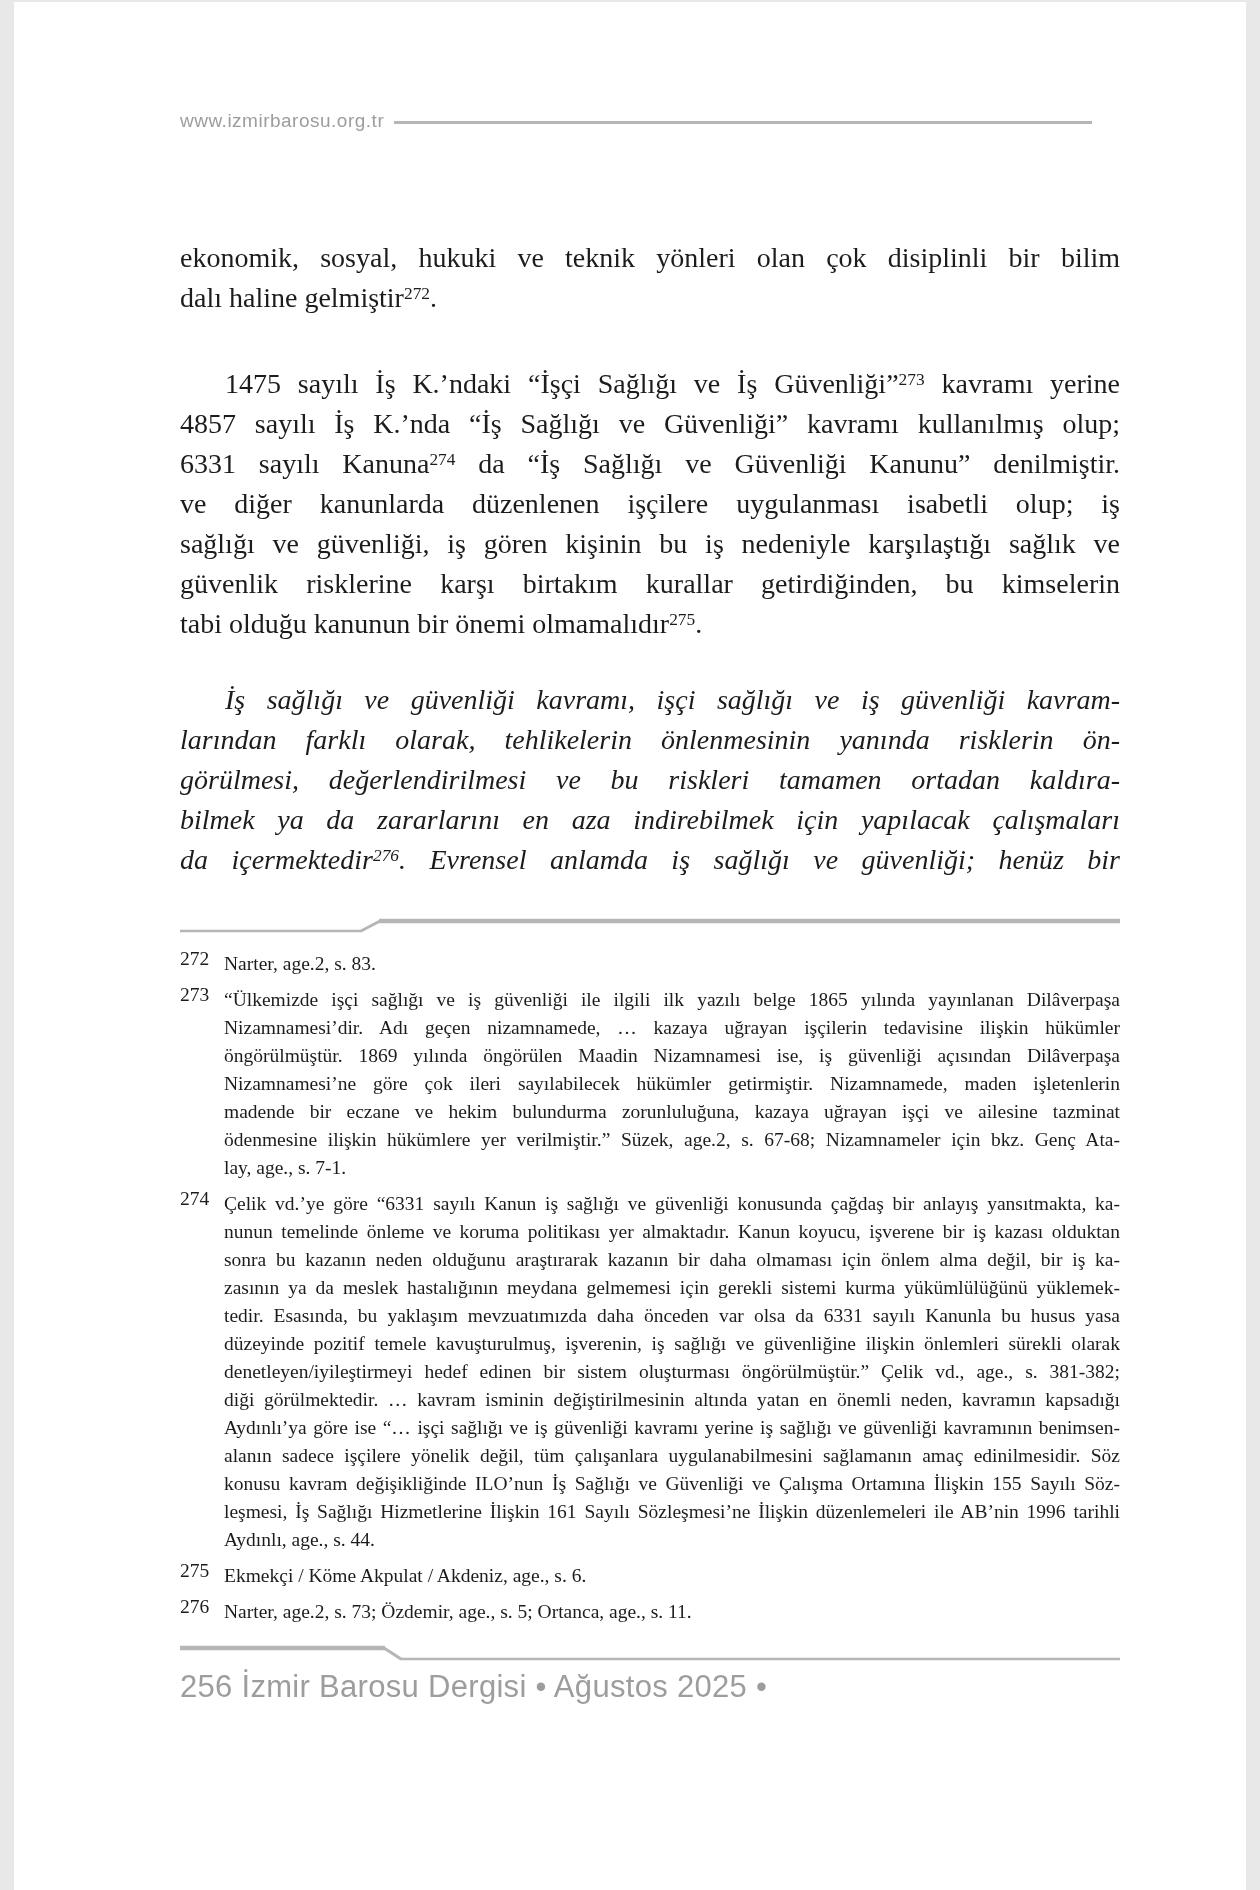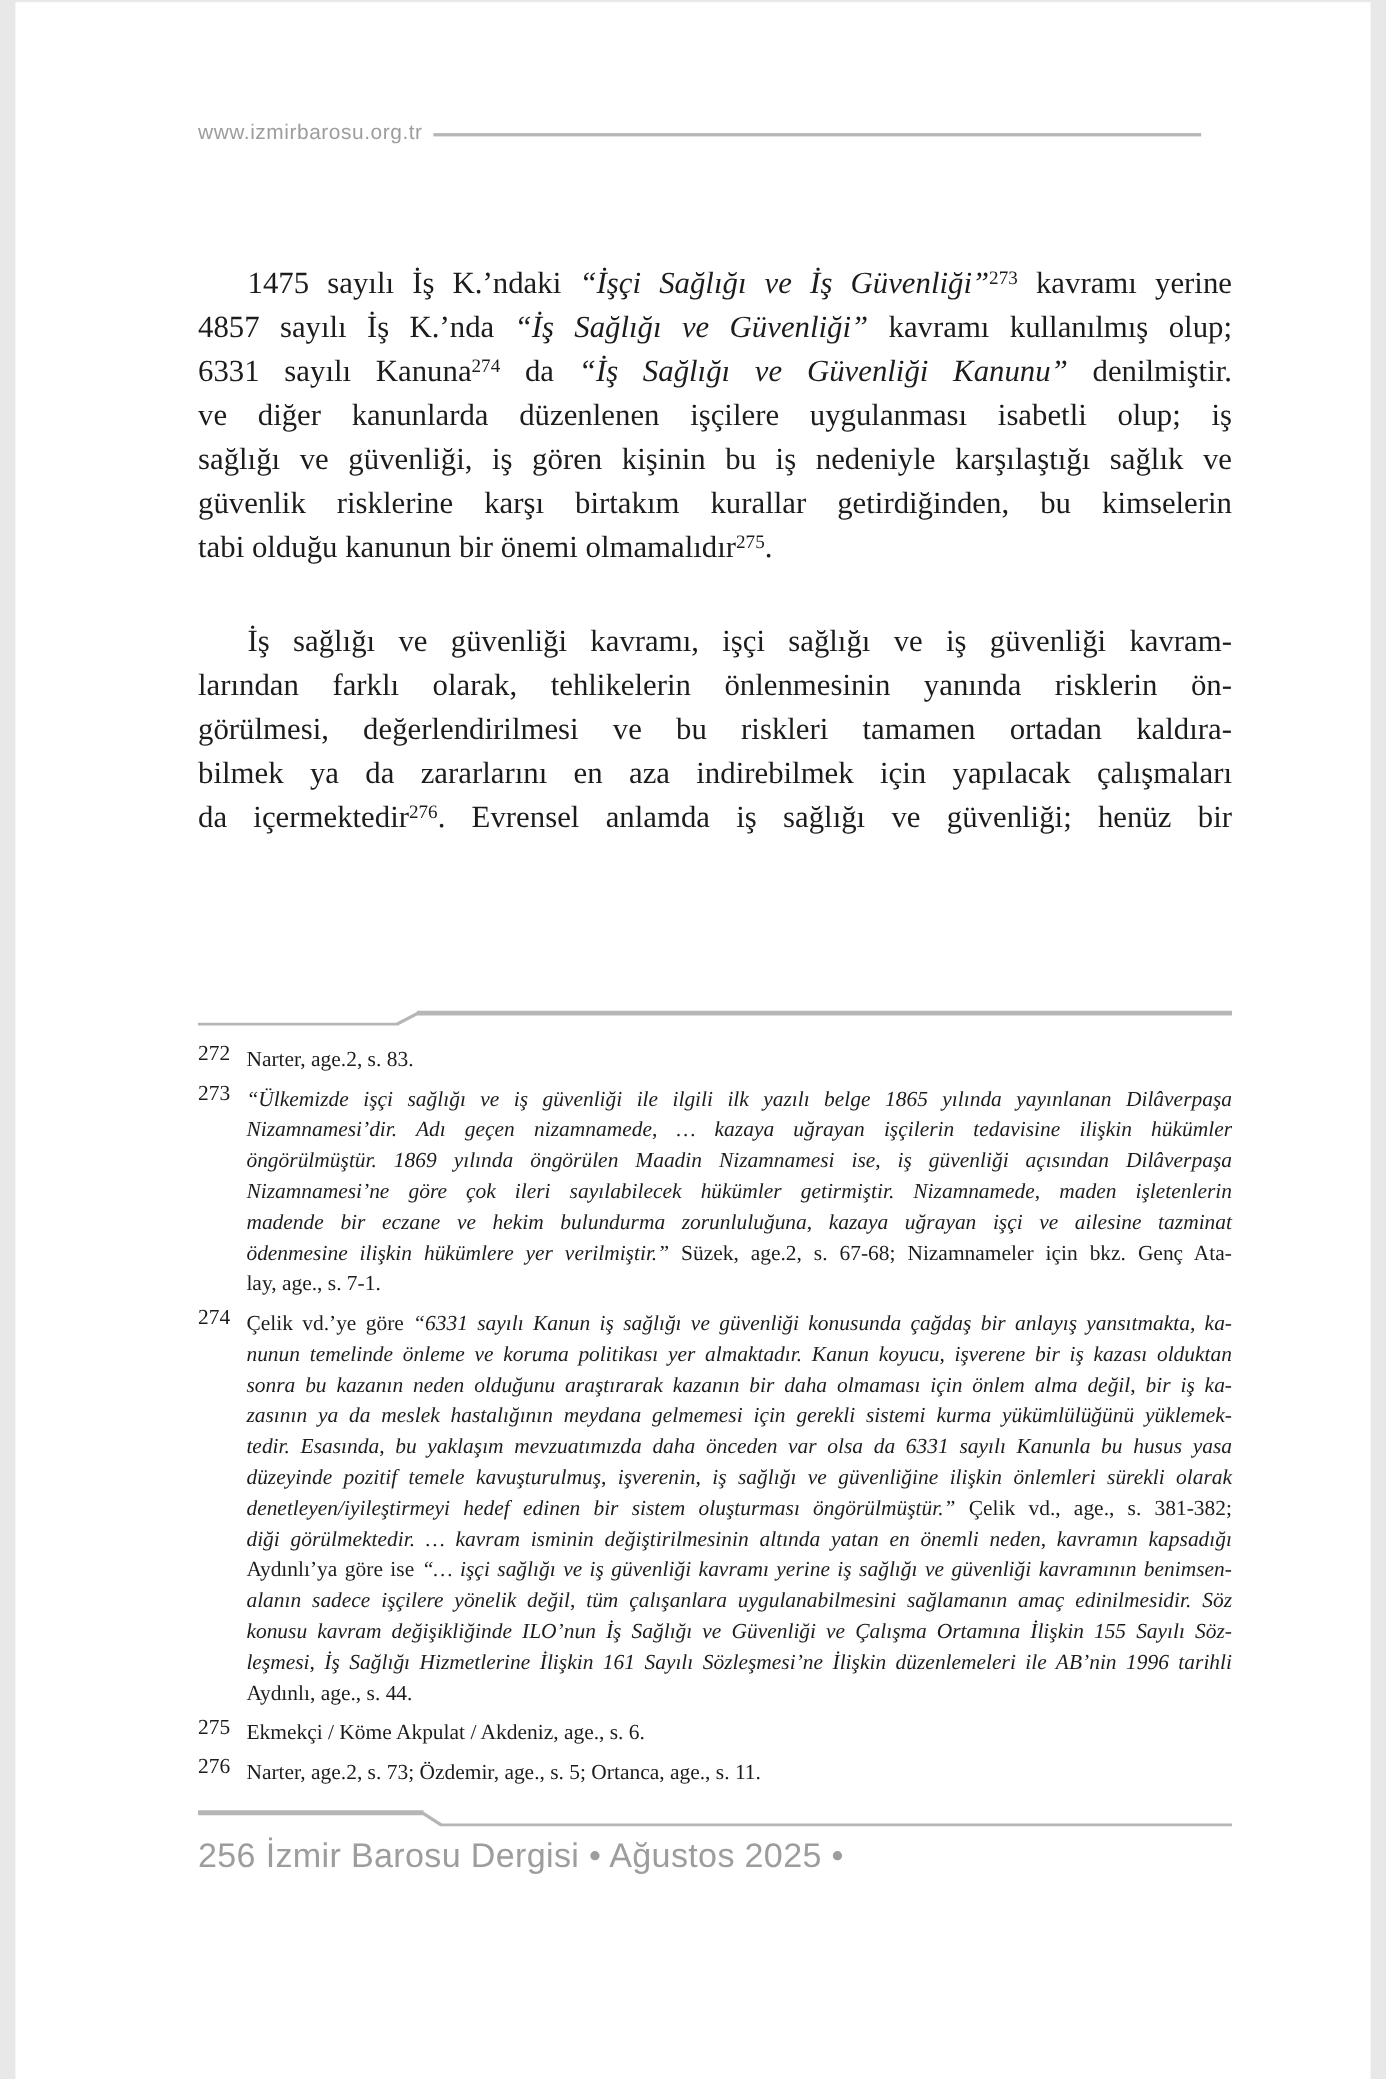--- a/index.html
+++ b/index.html
@@ -20,21 +20,21 @@
   .main{
     position:absolute;left:166px;width:940px;top:236px;
     font-size:28px;line-height:40px;
   }
   .para{margin-top:46px;}
   .para:first-child{margin-top:0;}
   .para:nth-child(3){margin-top:36px;font-style:italic;}
   .para.indent .line:first-child{text-indent:45px;}
   .line{text-align:left;white-space:normal;}
   .line.j{text-align:justify;text-align-last:justify;}
-  .i{font-style:italic;}
+  .i{}
   .sup{font-size:.62em;position:relative;top:-.45em;line-height:0;}
   
   .fnblock{position:absolute;left:166px;width:940px;top:912px;}
   .fnsep,.ftsep{display:block;}
   .fnsep line,.ftsep line{stroke:var(--rule,#b6b6b6);fill:none;}
   .lnthin{stroke-width:2.5;}
   .lnmid{stroke-width:3;}
   .lnthick{stroke-width:4.5;}
   .fnlist{margin-top:14px;font-size:19.5px;line-height:28px;}
   .fn{position:relative;padding-left:44px;margin-top:8px;}
@@ -51,20 +51,24 @@
 <body>
 
 <div class="page">
 
   <div class="header">
     <span class="site">www.izmirbarosu.org.tr</span>
     <div class="hrule"></div>
   </div>
 
   <div class="main" id="bodyMain">
+      <div class="para">
+        <div class="line j"><span>ekonomik, sosyal, hukuki ve teknik yönleri olan çok disiplinli bir bilim</span></div>
+        <div class="line"><span>dalı haline gelmiştir</span><span class="sup">272</span><span>.</span></div>
+      </div>
       <div class="para indent">
         <div class="line j"><span>1475 sayılı İş K.’ndaki </span><span class="i">“İşçi Sağlığı ve İş Güvenliği”</span><span class="sup">273</span><span> kavramı yerine</span></div>
         <div class="line j"><span>4857 sayılı İş K.’nda </span><span class="i">“İş Sağlığı ve Güvenliği”</span><span> kavramı kullanılmış olup;</span></div>
         <div class="line j"><span>6331 sayılı Kanuna</span><span class="sup">274</span><span> da </span><span class="i">“İş Sağlığı ve Güvenliği Kanunu”</span><span> denilmiştir.</span></div>
         <div class="line j"><span>ve diğer kanunlarda düzenlenen işçilere uygulanması isabetli olup; iş</span></div>
         <div class="line j"><span>sağlığı ve güvenliği, iş gören kişinin bu iş nedeniyle karşılaştığı sağlık ve</span></div>
         <div class="line j"><span>güvenlik risklerine karşı birtakım kurallar getirdiğinden, bu kimselerin</span></div>
         <div class="line"><span>tabi olduğu kanunun bir önemi olmamalıdır</span><span class="sup">275</span><span>.</span></div>
       </div>
       <div class="para indent">

